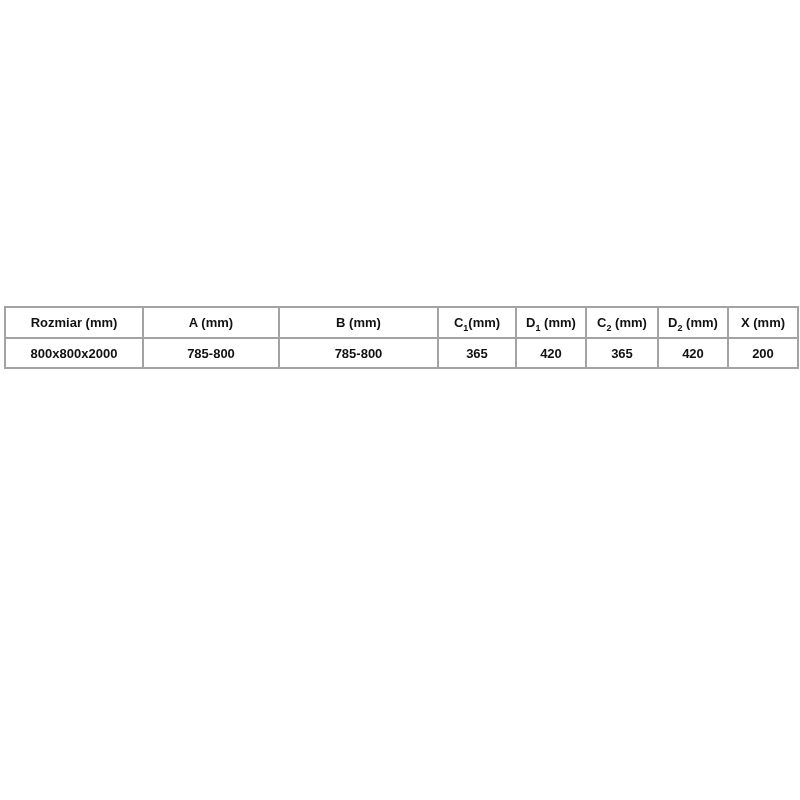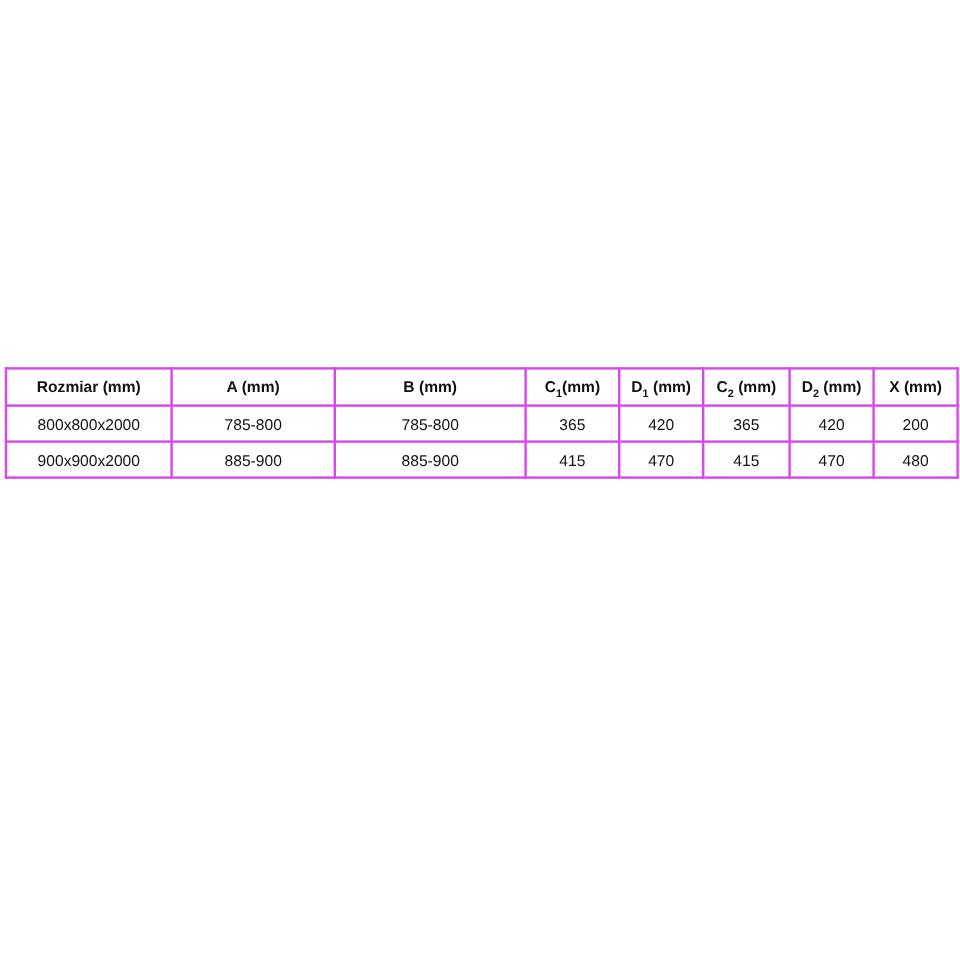--- a/index.html
+++ b/index.html
@@ -13,31 +13,31 @@
   }
   table.spec {
     position: absolute;
     left: 4px;
     top: 306px;
     width: 793px;
     border-collapse: collapse;
     table-layout: fixed;
   }
   .spec th, .spec td {
-    border: 2px solid #d946ef;
+    border: 2px solid #a3a3a3;
     text-align: center;
     vertical-align: middle;
     color: #111111;
     font-size: 13px;
     padding: 0 2px;
     overflow: hidden;
     white-space: nowrap;
   }
   .spec th { font-weight: bold; height: 29px; }
-  .spec td { height: 28px; font-weight: normal; }
+  .spec td { height: 28px; font-weight: bold; }
   .spec sub { font-size: 9px; line-height: 0; }
 </style>
 </head>
 <body>
 
 <div class="canvas">
   <table class="spec">
     <colgroup>
       <col style="width:138px">
         <col style="width:136px">
@@ -64,25 +64,15 @@
       <tr>
         <td>800x800x2000</td>
         <td>785-800</td>
         <td>785-800</td>
         <td>365</td>
         <td>420</td>
         <td>365</td>
         <td>420</td>
         <td>200</td>
       </tr>
-      <tr>
-        <td>900x900x2000</td>
-        <td>885-900</td>
-        <td>885-900</td>
-        <td>415</td>
-        <td>470</td>
-        <td>415</td>
-        <td>470</td>
-        <td>480</td>
-      </tr>
     </tbody>
   </table>
 </div>
 
 </body></html>

